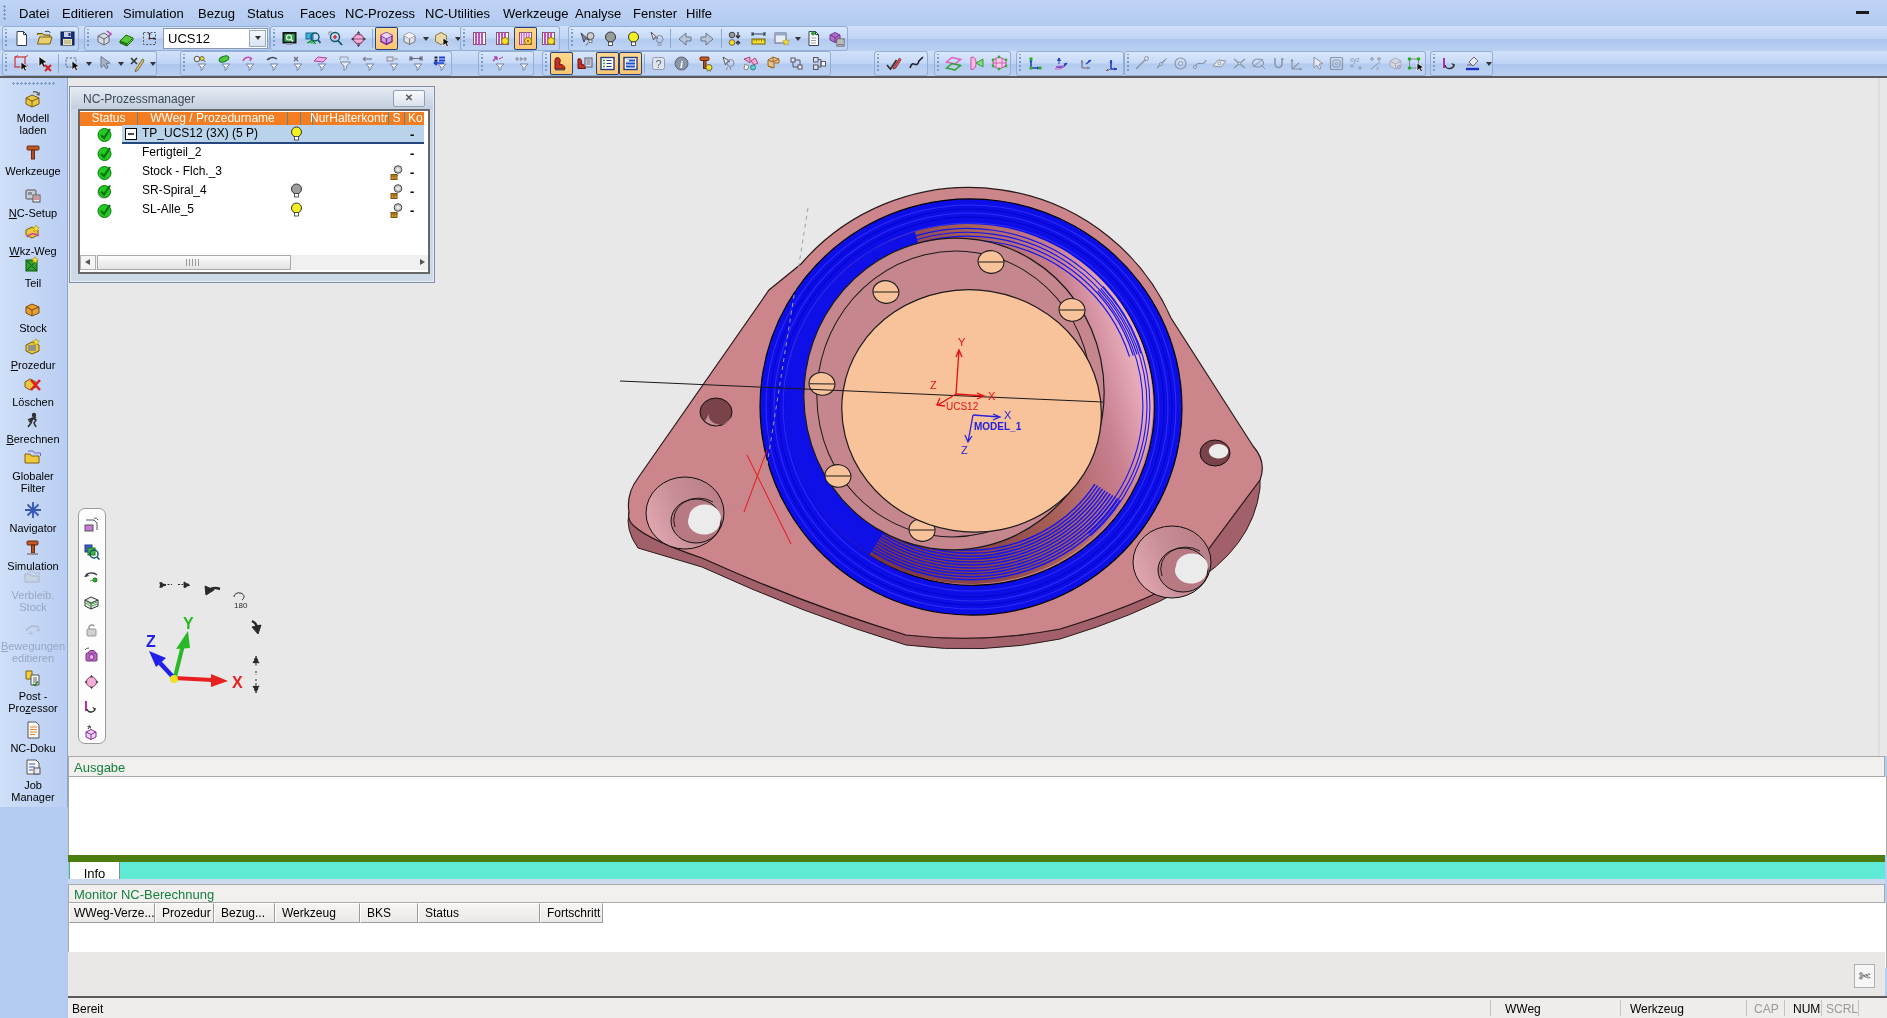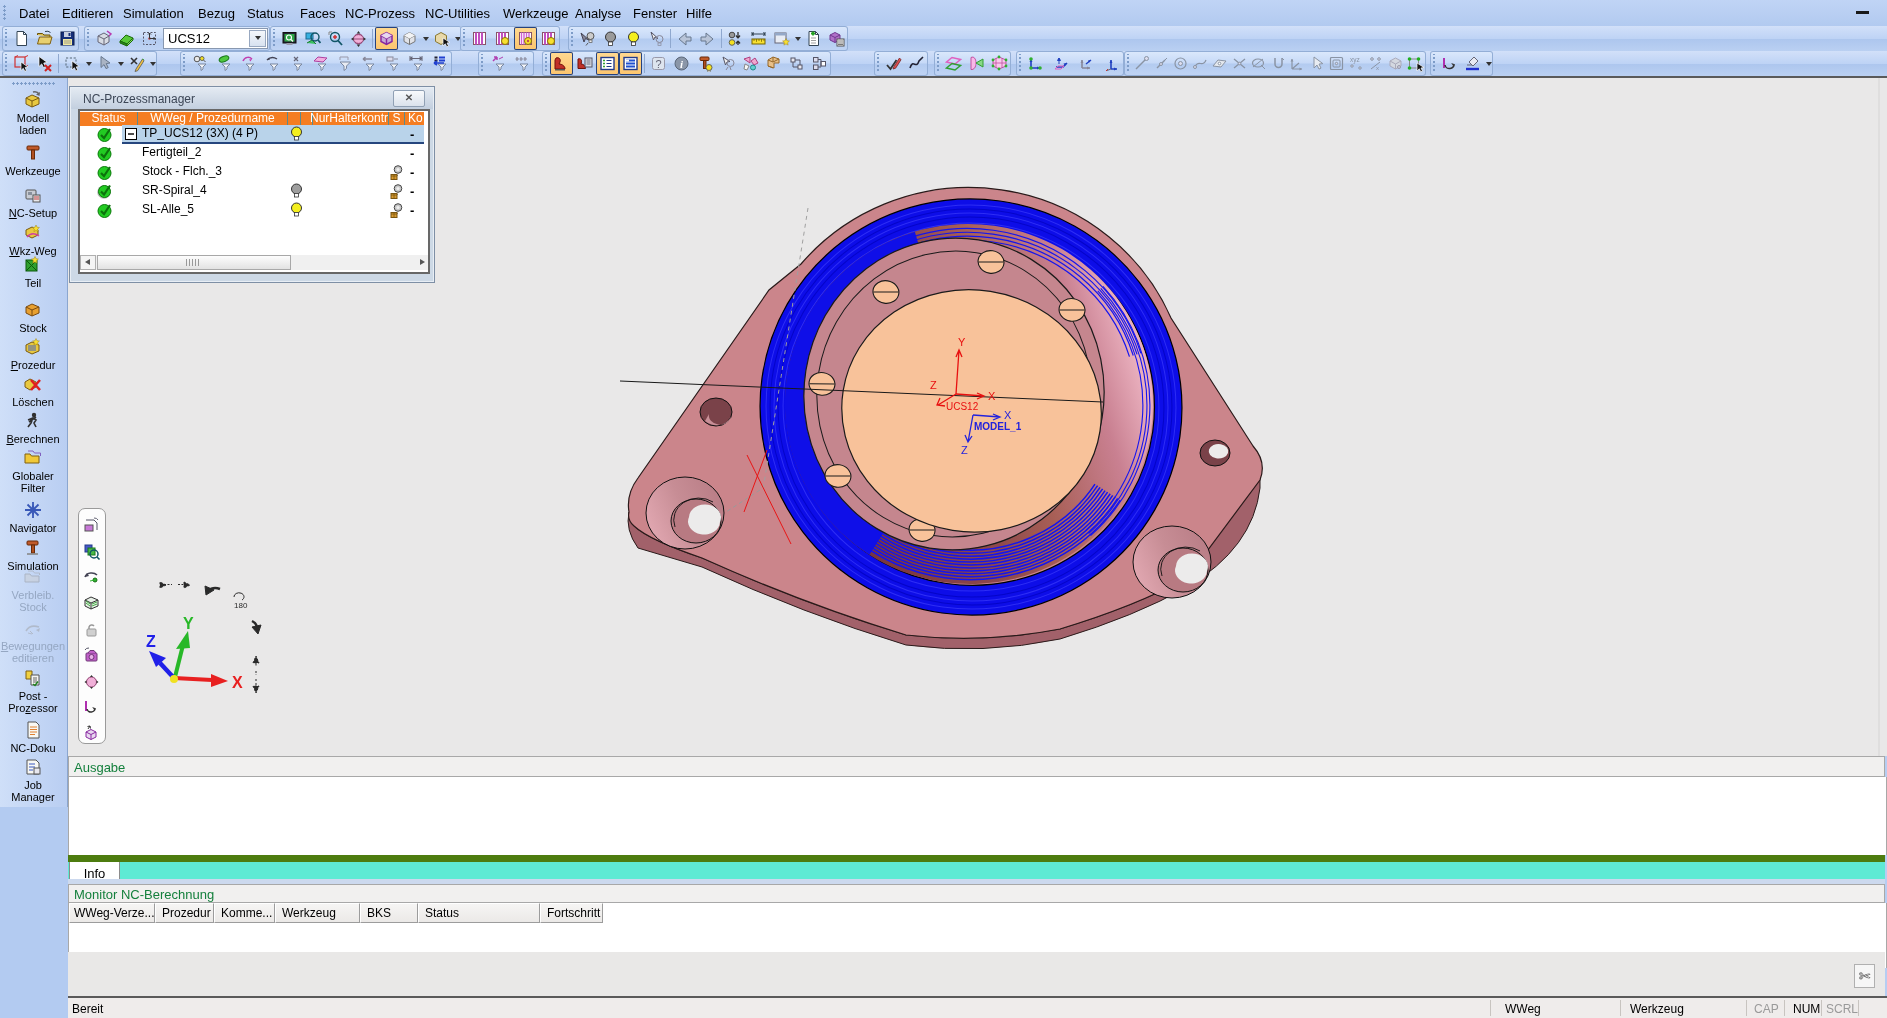--- a/index.html
+++ b/index.html
@@ -1315,21 +1315,21 @@
   <div class="ncrow" style="top:14px">
    <div style="position:absolute;left:42px;top:0;width:302px;height:17px;background:#b9d3ea;border-bottom:2px solid #26467e"></div>
    <svg class="chk" viewBox="0 0 15 15">
           <circle cx="7.5" cy="8" r="6.5" fill="#22cb22" stroke="#0a7a0a"></circle>
           <path d="M 4 8 L 7 11 L 13 2" stroke="#0c720c" stroke-width="2.2" fill="none"></path>
         </svg>
    <svg style="position:absolute;left:45px;top:3px" width="12" height="12" viewBox="0 0 12 12">
           <rect x="0.5" y="0.5" width="11" height="11" fill="#fff" stroke="#000"></rect>
           <path d="M 3 6 H 9" stroke="#000" stroke-width="1.4"></path>
         </svg>
-   <span style="position:absolute;left:62px;top:1px">TP_UCS12 (3X) (4 P)</span>
+   <span style="position:absolute;left:62px;top:1px">TP_UCS12 (3X) (5 P)</span>
    <svg style="position:absolute;left:211px;top:1px" width="11" height="16" viewBox="0 0 11 16">
           <circle cx="5.5" cy="6" r="5" fill="#f4ef1e" stroke="#333"></circle>
           <rect x="3.5" y="10.5" width="4" height="3.5" fill="#fff" stroke="#333" stroke-width="0.8"></rect>
         </svg>
    <span class="dash">-</span>
   </div>
   <div class="ncrow" style="top:33px">
    <svg class="chk" viewBox="0 0 15 15">
           <circle cx="7.5" cy="8" r="6.5" fill="#22cb22" stroke="#0a7a0a"></circle>
           <path d="M 4 8 L 7 11 L 13 2" stroke="#0c720c" stroke-width="2.2" fill="none"></path>
@@ -1406,21 +1406,21 @@
 <div class="abs" id="tabrow">
     <div id="infotab">Info</div>
   </div>
 <div class="abs" style="left:68px;top:879px;width:1817px;height:5px;background:#ccd9ee"></div>
 <div class="abs" style="left:68px;top:996px;width:1819px;height:2px;background:#5a5a5a"></div>
 <div class="abs pnlhdr" id="monhdr">Monitor NC-Berechnung</div>
 <div class="abs" id="montbl">
     <div id="monhead">
 <div style="width:86px;padding-left:4px!important">WWeg-Verze...</div>
       <div style="width:59px">Prozedur</div>
-<div style="width:61px">Komme...</div>
+<div style="width:61px">Bezug...</div>
       <div style="width:85px">Werkzeug</div>
 <div style="width:58px">BKS</div>
       <div style="width:122px">Status</div>
 <div style="width:63px">Fortschritt</div>
     </div>
   </div>
 <div class="abs" id="graybot">
     <div style="position:absolute;right:10px;top:12px;width:21px;height:24px;background:#f6f6f6;border:1px solid #b0b0b0;text-align:center;font-size:14px;color:#333;padding-top:3px;box-sizing:border-box">✄</div>
   </div>
 <div class="abs" id="statbar">

